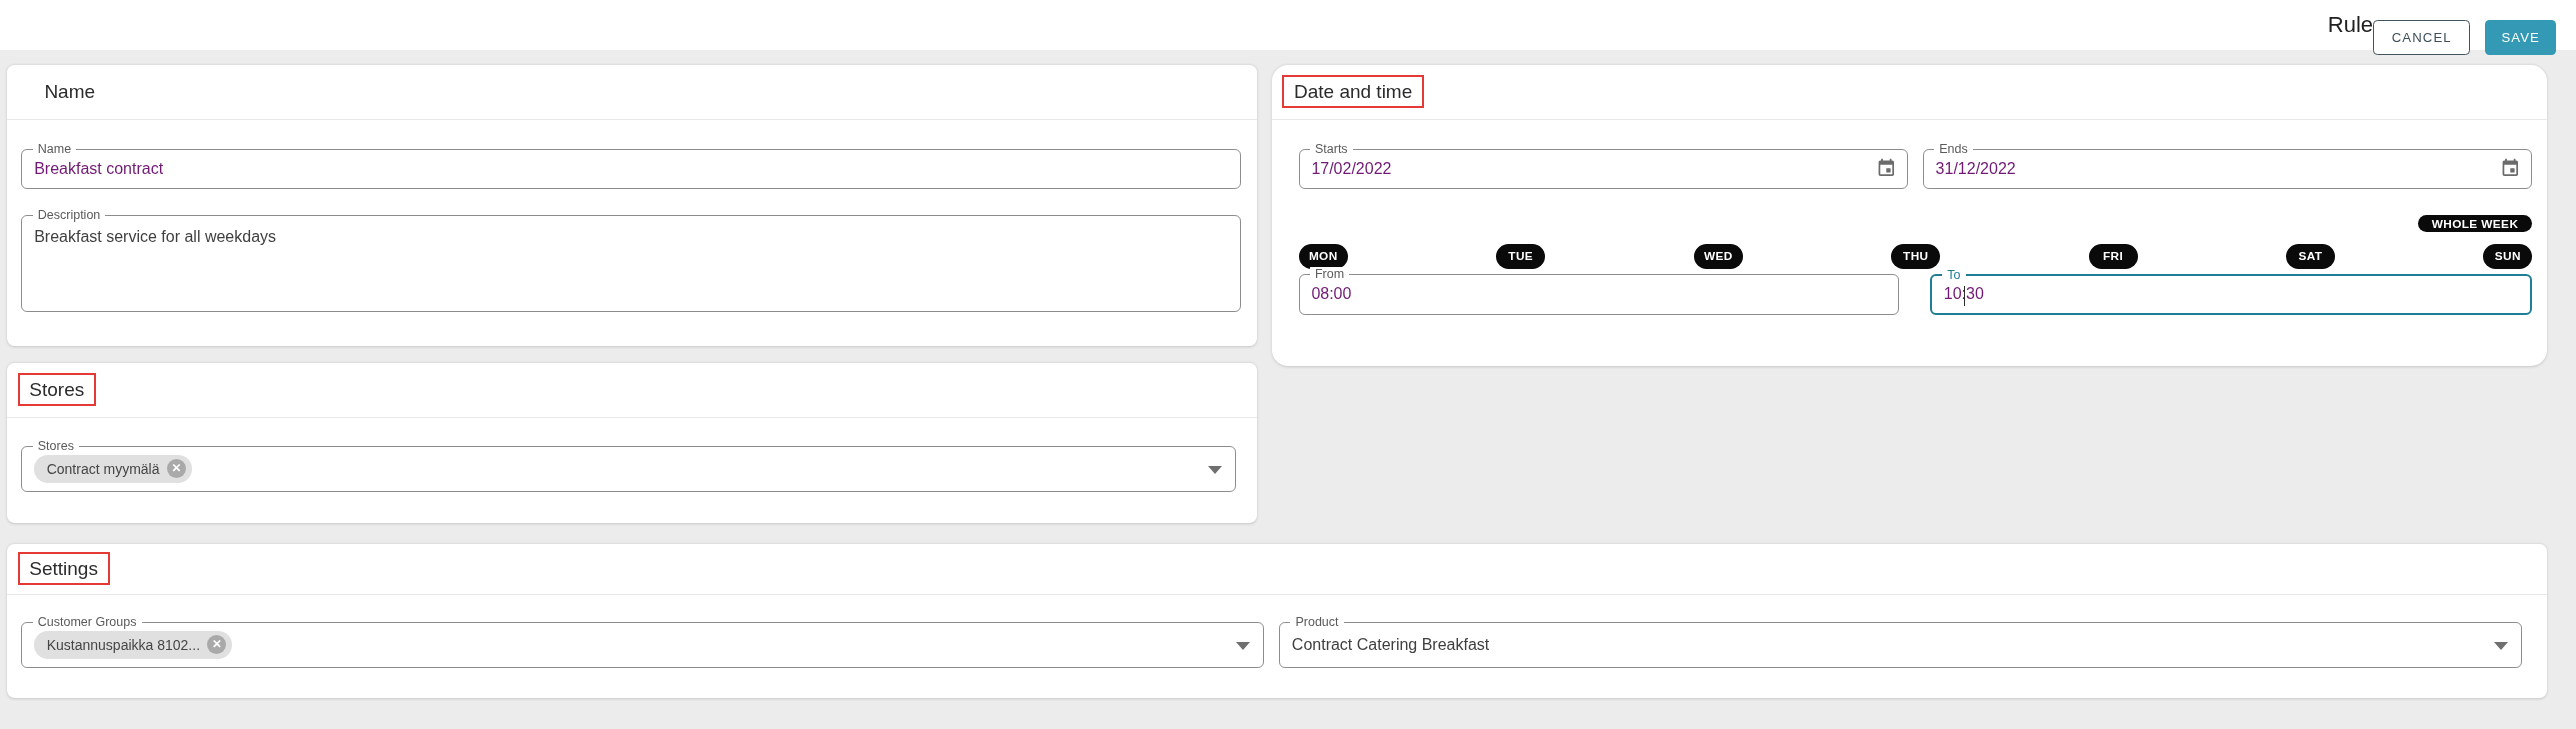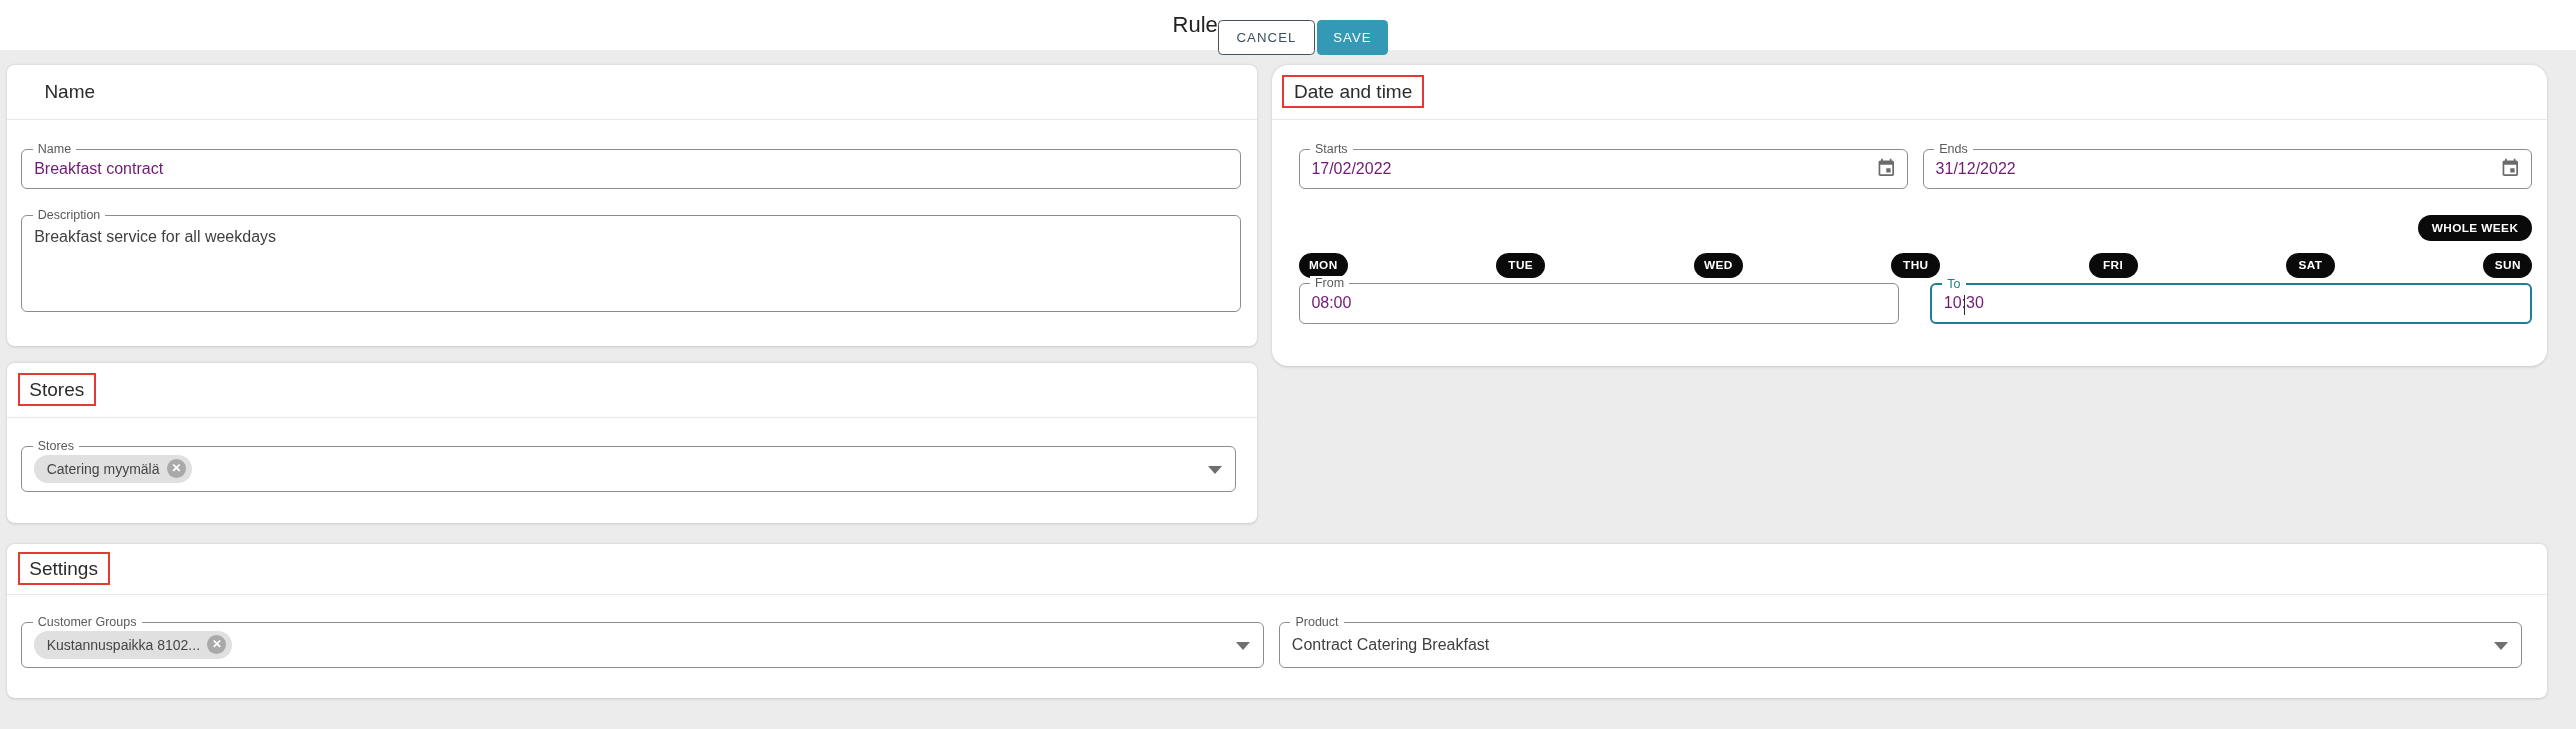--- a/index.html
+++ b/index.html
@@ -14,25 +14,25 @@
   html,body{margin:0;padding:0;}
   body{
     width:2576px;height:729px;overflow:hidden;
     background:var(--page-bg);
     font-family:"Liberation Sans",sans-serif;
     color:#3f3f3f;
   }
   
   .topbar{
     height:50px;background:#fff;
-    display:flex;align-items:center;justify-content:center;
+    display:flex;align-items:center;justify-content:flex-end;
     padding:0 20px 0 4.4px;
   }
   .page-title{font-size:22px;color:#212121;font-weight:400;}
-  .topbar-actions{display:flex;gap:2px;align-items:center;margin-top:24px;}
+  .topbar-actions{display:flex;gap:15px;align-items:center;margin-top:24px;}
   .btn{
     height:35px;border-radius:4.4px;font-size:13.2px;letter-spacing:1.1px;
     display:inline-flex;align-items:center;justify-content:center;
     cursor:pointer;font-family:inherit;font-weight:500;
   }
   .btn-cancel{background:#fff;border:1.5px solid #44545e;color:#3e4f5a;padding:0 17.6px;}
   .btn-save{background:var(--accent-teal);border:none;color:#fff;padding:0 16px;}
   
   .content{padding:14.7px 29px 0 7.4px;}
   .row-top{display:flex;gap:14.7px;}
@@ -105,21 +105,21 @@
   }
   
   .dt-row{display:flex;gap:14.7px;}
   .dt-row .tf{flex:1;}
   .wholeweek-row{display:flex;justify-content:flex-end;margin-top:26.5px;}
   .pill{
     background:var(--pill-black);color:#fff;border-radius:13.2px;
     display:inline-flex;align-items:center;justify-content:center;
     font-size:11.8px;font-weight:700;letter-spacing:0.4px;cursor:pointer;
   }
-  .pill-wholeweek{height:26px;padding:0 14px;}
+  .pill-wholeweek{height:17px;padding:0 14px;}
   .days-row{display:flex;justify-content:space-between;margin-top:11.8px;}
   .pill-day{height:25px;min-width:49px;padding:0 10.3px;}
   .times-row{display:flex;gap:31px;margin-top:5px;}
   .times-row .tf{flex:1;height:41px;}
   
   .settings-row{display:flex;gap:14.7px;}
   .settings-row .tf{flex:1;}
 </style>
 </head>
 <body>
@@ -156,21 +156,21 @@
       <div class="card card-stores">
         <div class="card-header annotated">
           <span class="annot">
             <span class="section-title">Stores</span>
           </span>
         </div>
         <div class="card-body">
           <div class="tf select">
             <span class="tf-label">Stores</span>
             <span class="chip">
-              <span>Catering myymälä</span>
+              <span>Contract myymälä</span>
               <span class="chip-delete">✕</span>
             </span>
             <span class="dropdown-arrow"></span>
           </div>
         </div>
       </div>
     </div>
 
     <div class="col-right">
       <div class="card card-datetime">

